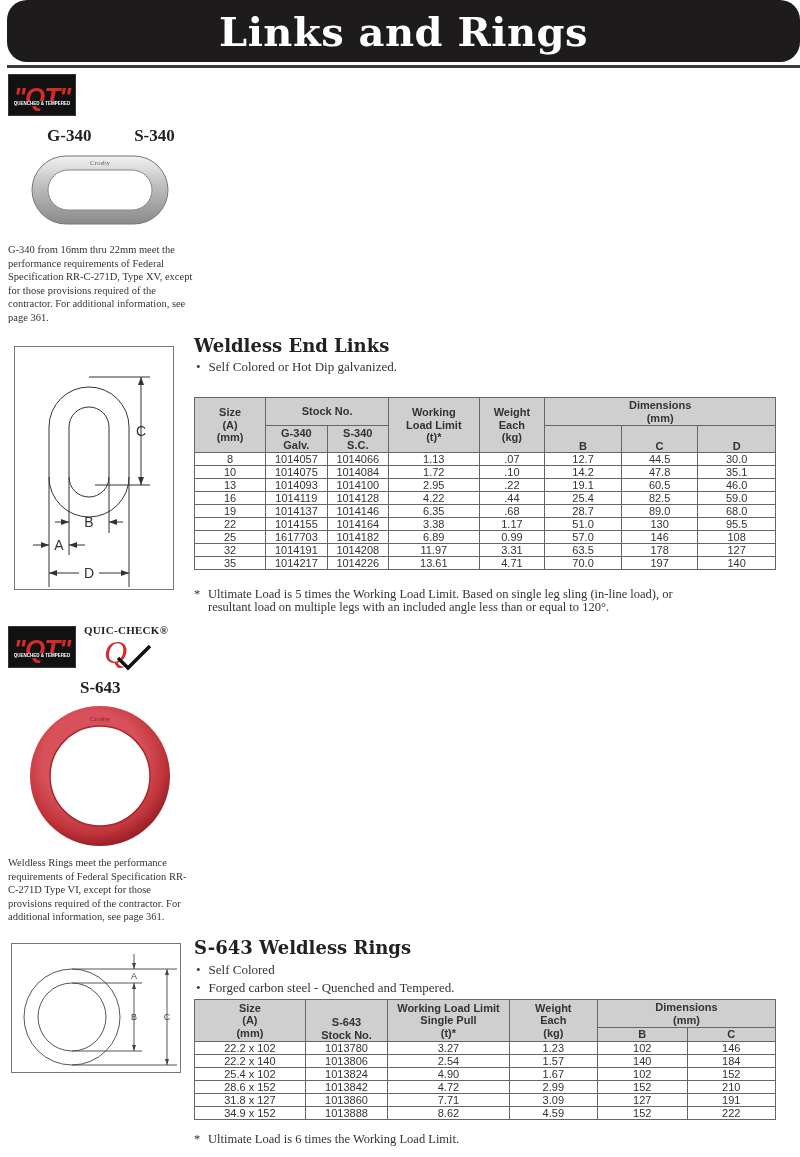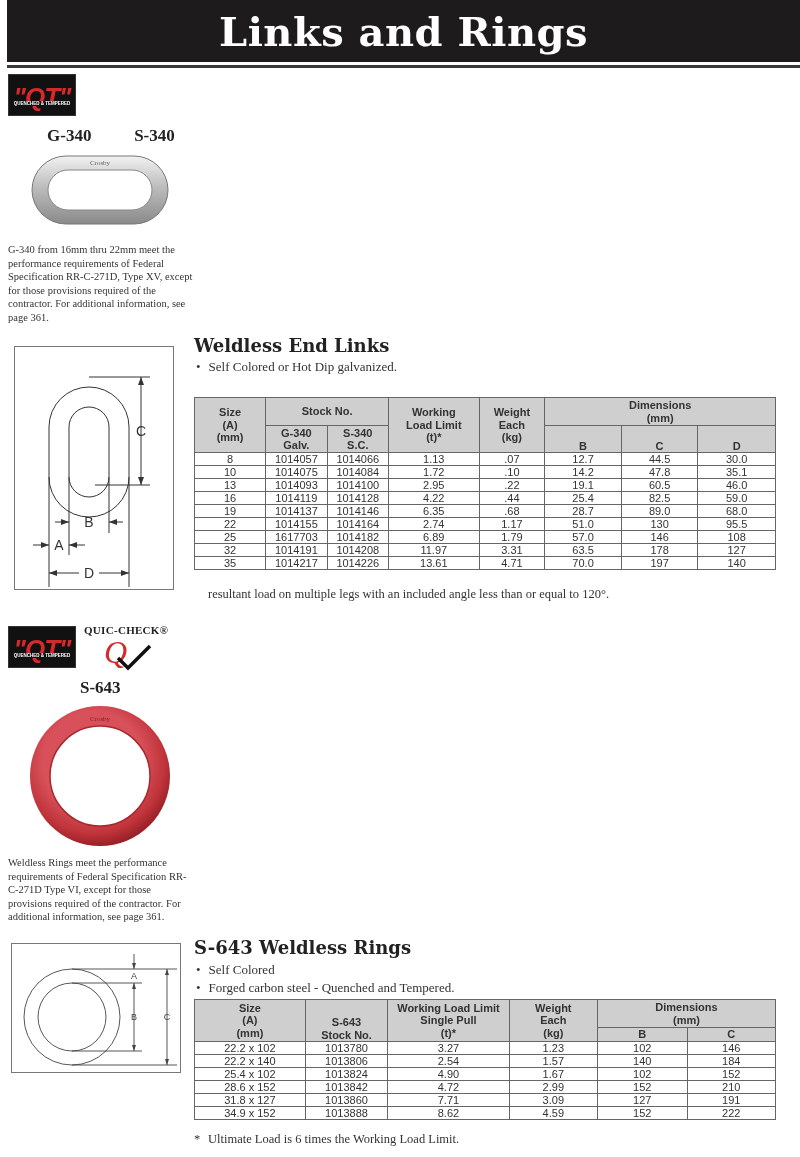--- a/index.html
+++ b/index.html
@@ -1,19 +1,19 @@
 <!DOCTYPE html>
 <html><head>
 <meta charset="utf-8">
 <style>
   * { box-sizing: border-box; margin: 0; padding: 0; }
   body { width: 800px; height: 1157px; background: #ffffff; position: relative; overflow: hidden;
          font-family: "Liberation Serif", "DejaVu Serif", serif; color: #222; }
   .banner { position: absolute; left: 7px; top: 0; width: 793px; height: 62px; background: #1e1b1c;
-            display: flex; align-items: center; justify-content: center; }
+            display: flex; align-items: center; justify-content: center; border-radius: 20px; }
   .banner h1 { color: #fff; font-size: 40px; font-weight: bold; letter-spacing: 0.5px; font-family: "DejaVu Serif", serif; }
   .rule { position: absolute; left: 7px; top: 65px; width: 793px; height: 3px; background: #3a3a3a; }
 
   .qt-logo { position: absolute; width: 68px; height: 42px; background: #111; border: 1px solid #333;
              display: flex; flex-direction: column; align-items: center; justify-content: center; }
   .qt-logo .qt { color: #d42a2a; font-family: "Liberation Sans", sans-serif; font-weight: bold; font-size: 26px;
                  line-height: 24px; letter-spacing: -1px; font-style: italic; }
   .qt-logo .qt-sub { color: #fff; font-family: "Liberation Sans", sans-serif; font-size: 4.5px; font-weight: bold;
                      margin-top: -8px; background: #111; padding: 0 1px; }
 
@@ -195,32 +195,32 @@
         <td>6.35</td>
         <td>.68</td>
         <td>28.7</td>
         <td>89.0</td>
         <td>68.0</td>
       </tr>
       <tr>
         <td>22</td>
         <td>1014155</td>
         <td>1014164</td>
-        <td>2.74</td>
+        <td>3.38</td>
         <td>1.17</td>
         <td>51.0</td>
         <td>130</td>
         <td>95.5</td>
       </tr>
       <tr>
         <td>25</td>
         <td>1617703</td>
         <td>1014182</td>
         <td>6.89</td>
-        <td>1.79</td>
+        <td>0.99</td>
         <td>57.0</td>
         <td>146</td>
         <td>108</td>
       </tr>
       <tr>
         <td>32</td>
         <td>1014191</td>
         <td>1014208</td>
         <td>11.97</td>
         <td>3.31</td>
@@ -235,20 +235,21 @@
         <td>13.61</td>
         <td>4.71</td>
         <td>70.0</td>
         <td>197</td>
         <td>140</td>
       </tr>
     </tbody>
 </table>
 
 <div class="footnote" style="top:588px;">
+  <div><span class="star">*</span><span>Ultimate Load is 5 times the Working Load Limit. Based on single leg sling (in-line load), or</span></div>
   <div class="cont">resultant load on multiple legs with an included angle less than or equal to 120°.</div>
 </div>
 
 <div class="qt-logo" style="left:8px; top:626px;">
   <span class="qt">"QT"</span>
   <span class="qt-sub">QUENCHED &amp; TEMPERED</span>
 </div>
 <div class="qc-logo">
   <div class="qc-text">QUIC-CHECK®</div>
   <span class="qc-q">Q</span>

